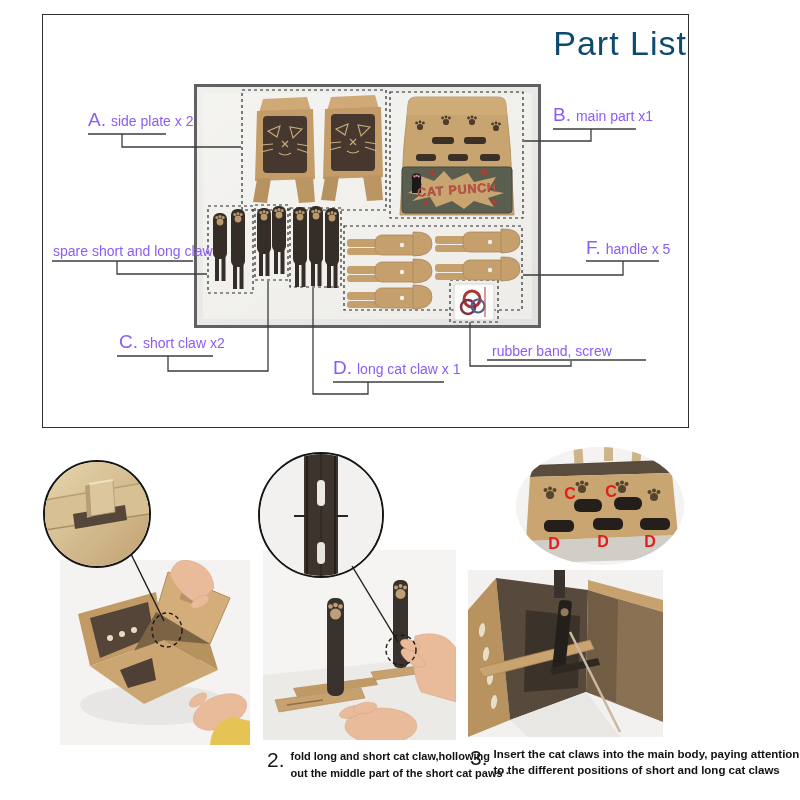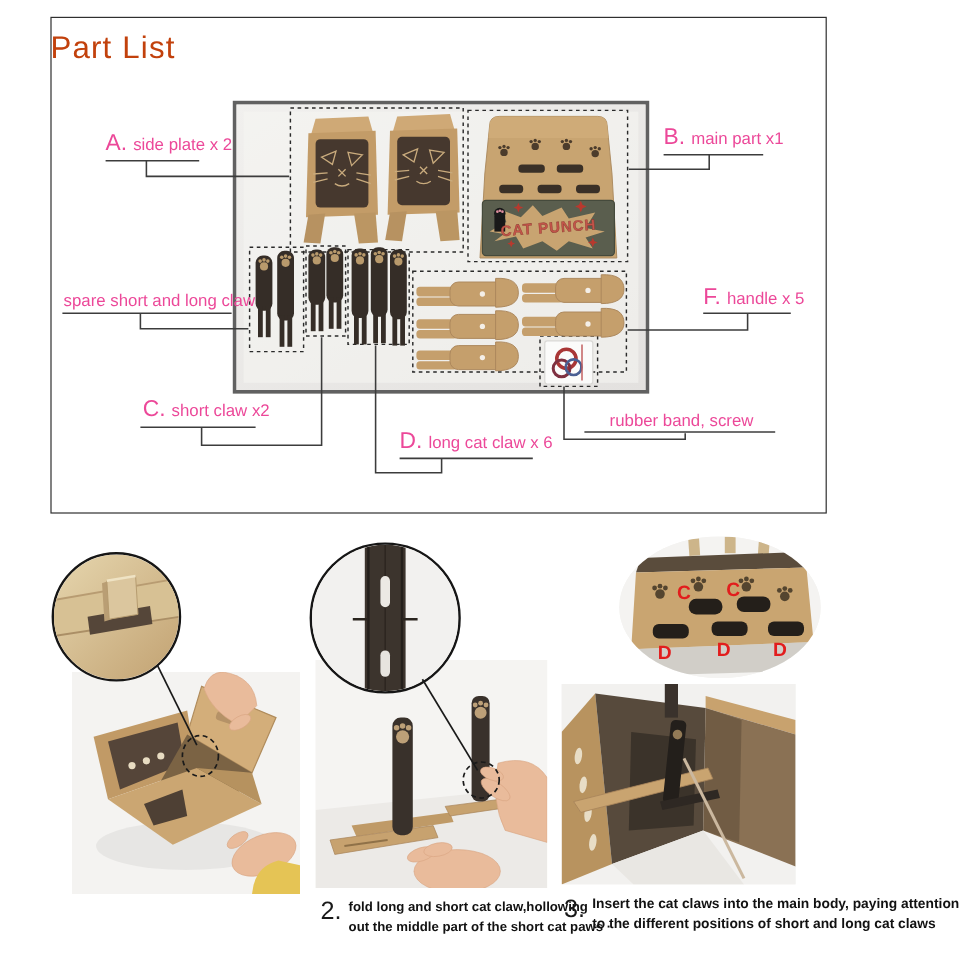--- a/index.html
+++ b/index.html
@@ -1,23 +1,23 @@
 <!DOCTYPE html>
 <html><head>
 <meta charset="utf-8">
 <style>
   html,body{margin:0;padding:0;background:#fff;}
   .page{position:relative;width:800px;height:800px;background:#ffffff;overflow:hidden;
         font-family:"Liberation Sans",sans-serif;color:#111;}
   .abs{position:absolute;}
   
   .pl-outline{left:42px;top:14px;width:645px;height:412px;border:1px solid #2f2f2f;background:#fff;}
-  .pl-title{left:42px;top:24px;width:645px;text-align:left;font-size:26px;letter-spacing:1px;color:#c2410c;}
+  .pl-title{left:42px;top:24px;width:645px;text-align:right;font-size:34px;letter-spacing:1px;color:#0c4a6e;}
   .parts-photo{left:194px;top:84px;width:341px;height:238px;background:#eceae8;border:3px solid #616161;}
-  .plabel{position:absolute;white-space:nowrap;color:#ec4899;}
+  .plabel{position:absolute;white-space:nowrap;color:#8b5cf6;}
   .plabel .big{font-size:19px;}
   .plabel .small{font-size:14px;margin-left:5px;}
   .overlay{left:0;top:0;pointer-events:none;}
   
   .photo{background:#f4f3f1;}
   .inset-circle{border-radius:50%;border:2px solid #161616;overflow:hidden;background:#f1efec;}
   .inset-oval{border-radius:50%;overflow:hidden;background:#f4f3f1;}
   .caption{position:absolute;white-space:nowrap;}
   .cap-num{font-size:21px;color:#191919;vertical-align:top;}
   .cap1-text{font-size:15px;margin-left:6px;}
@@ -171,24 +171,24 @@
   <div class="plabel" style="left:53px;top:242px">
     <span class="small" style="margin-left:0">spare short and long claw</span>
   </div>
   <div class="plabel" style="left:586px;top:237px">
     <span class="big">F.</span><span class="small">handle x 5</span>
   </div>
   <div class="plabel" style="left:119px;top:331px">
     <span class="big">C.</span><span class="small">short claw x2</span>
   </div>
   <div class="plabel" style="left:333px;top:357px">
-    <span class="big">D.</span><span class="small">long cat claw x 6</span>
+    <span class="big">D.</span><span class="small">long cat claw x 1</span>
   </div>
   <div class="plabel" style="left:492px;top:342px">
-    <span class="small" style="margin-left:16px">rubber band, screw</span>
+    <span class="small" style="margin-left:0">rubber band, screw</span>
   </div>
 
   <svg class="abs overlay" width="800" height="440" viewBox="0 0 800 440">
     <g stroke="#3c3c3c" stroke-width="1.3" fill="none">
       <path d="M88,134 L166,134"></path>          
         <path d="M122,134 L122,147 L241,147"></path>
       <path d="M553,129 L636,129"></path>         
         <path d="M591,129 L591,141 L524,141"></path>
       <path d="M52,261 L193,261"></path>          
         <path d="M117,261 L117,274 L207,274"></path>

